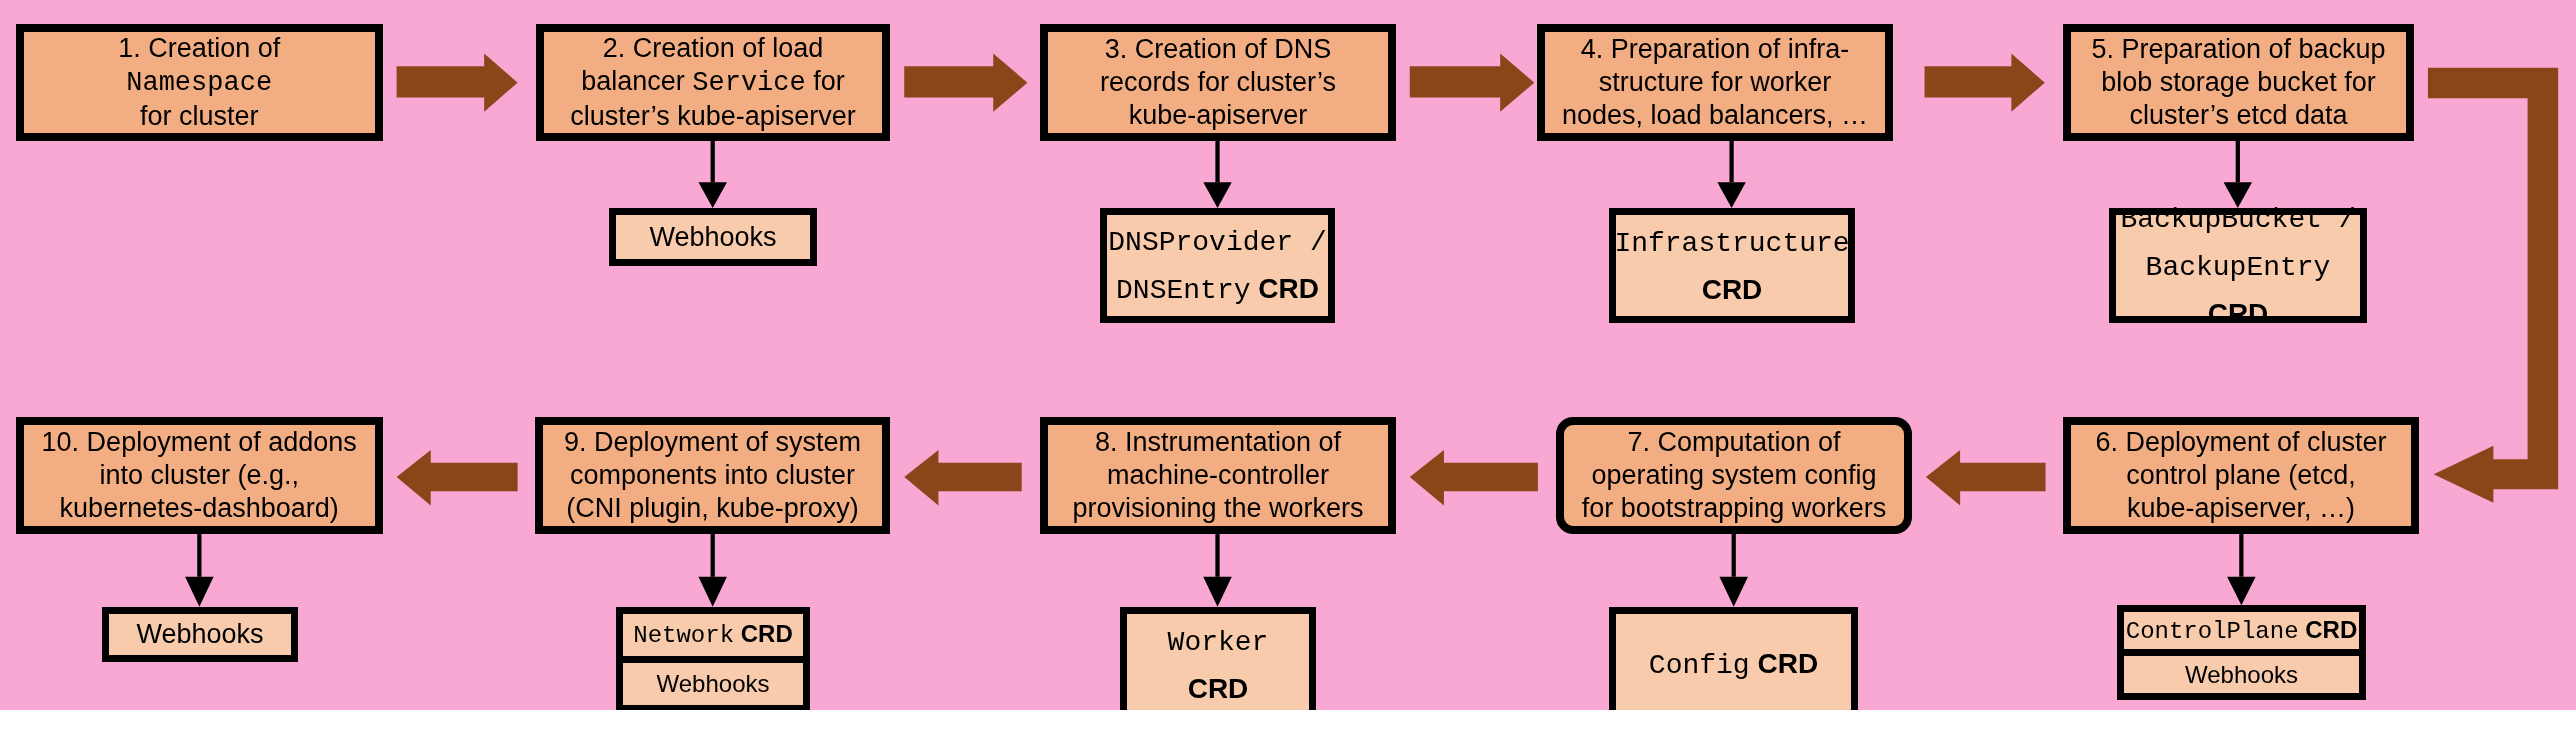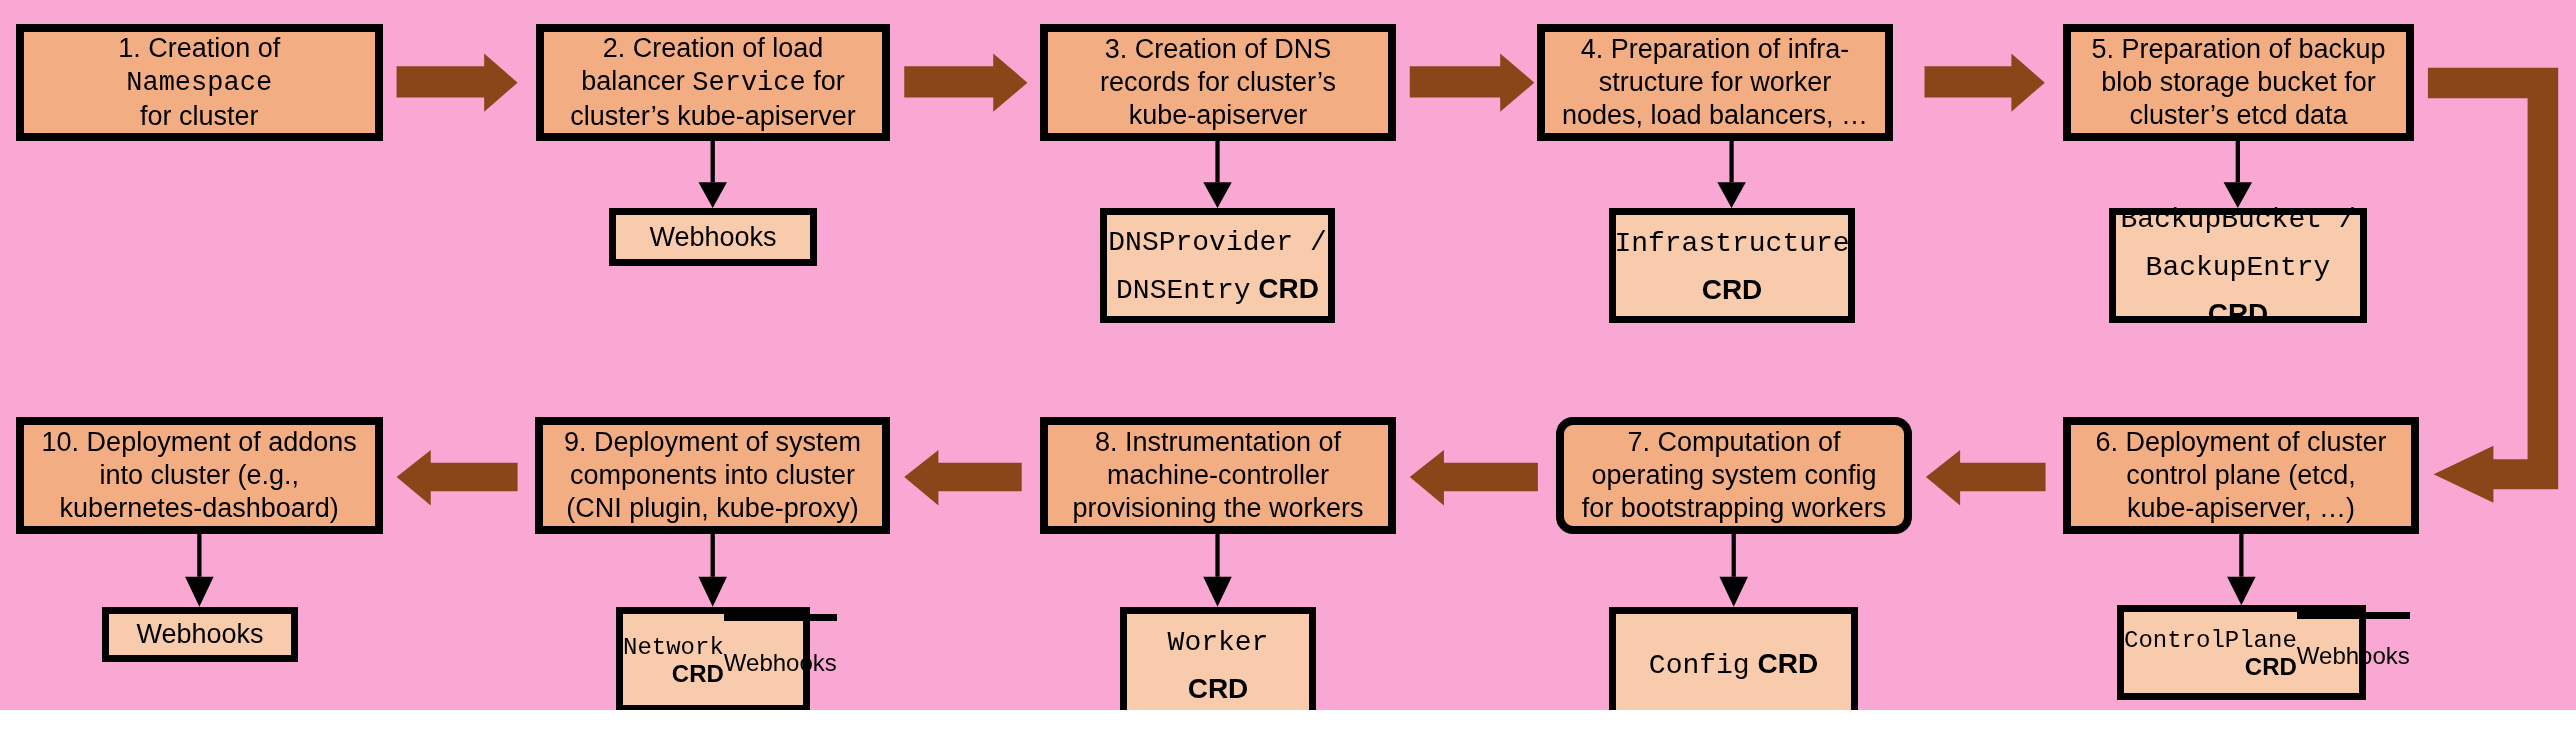--- a/index.html
+++ b/index.html
@@ -41,22 +41,22 @@
     border-width:7.1px;
     font-size:28px;
     line-height:46px;
   }
   .sub-box.one-line{font-size:27px;line-height:28.5px;}
   .sub-stack{
     position:absolute;
     box-sizing:border-box;
     background:var(--sub-fill);
     border:7.1px solid var(--border);
-    display:flex;
-    text-align:right;
+    display:flex;flex-direction:column;
+    text-align:center;
     z-index:1;
   }
   .sub-stack .stack-row{
     flex:1 1 0;
     display:flex;align-items:center;justify-content:center;
     font-size:24px;line-height:26px;
   }
   .sub-stack .stack-row + .stack-row{border-top:7.1px solid var(--border);}
   .mono{font-family:"Liberation Mono", monospace;}
   .bold{font-weight:700;font-family:"Liberation Sans", sans-serif;}

